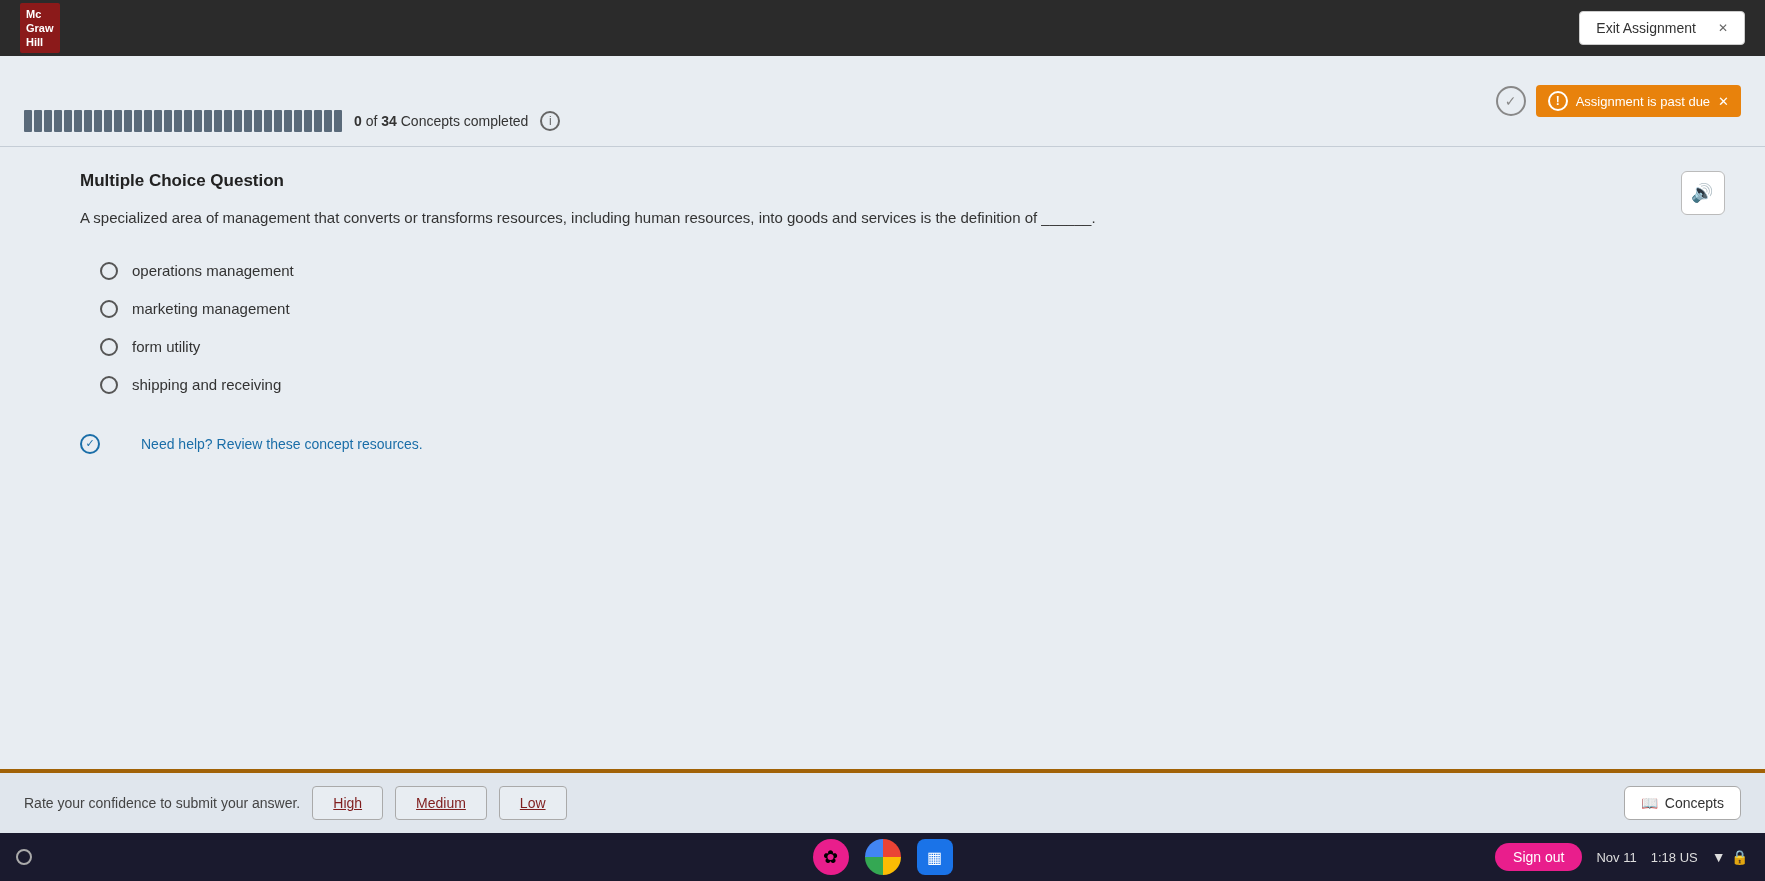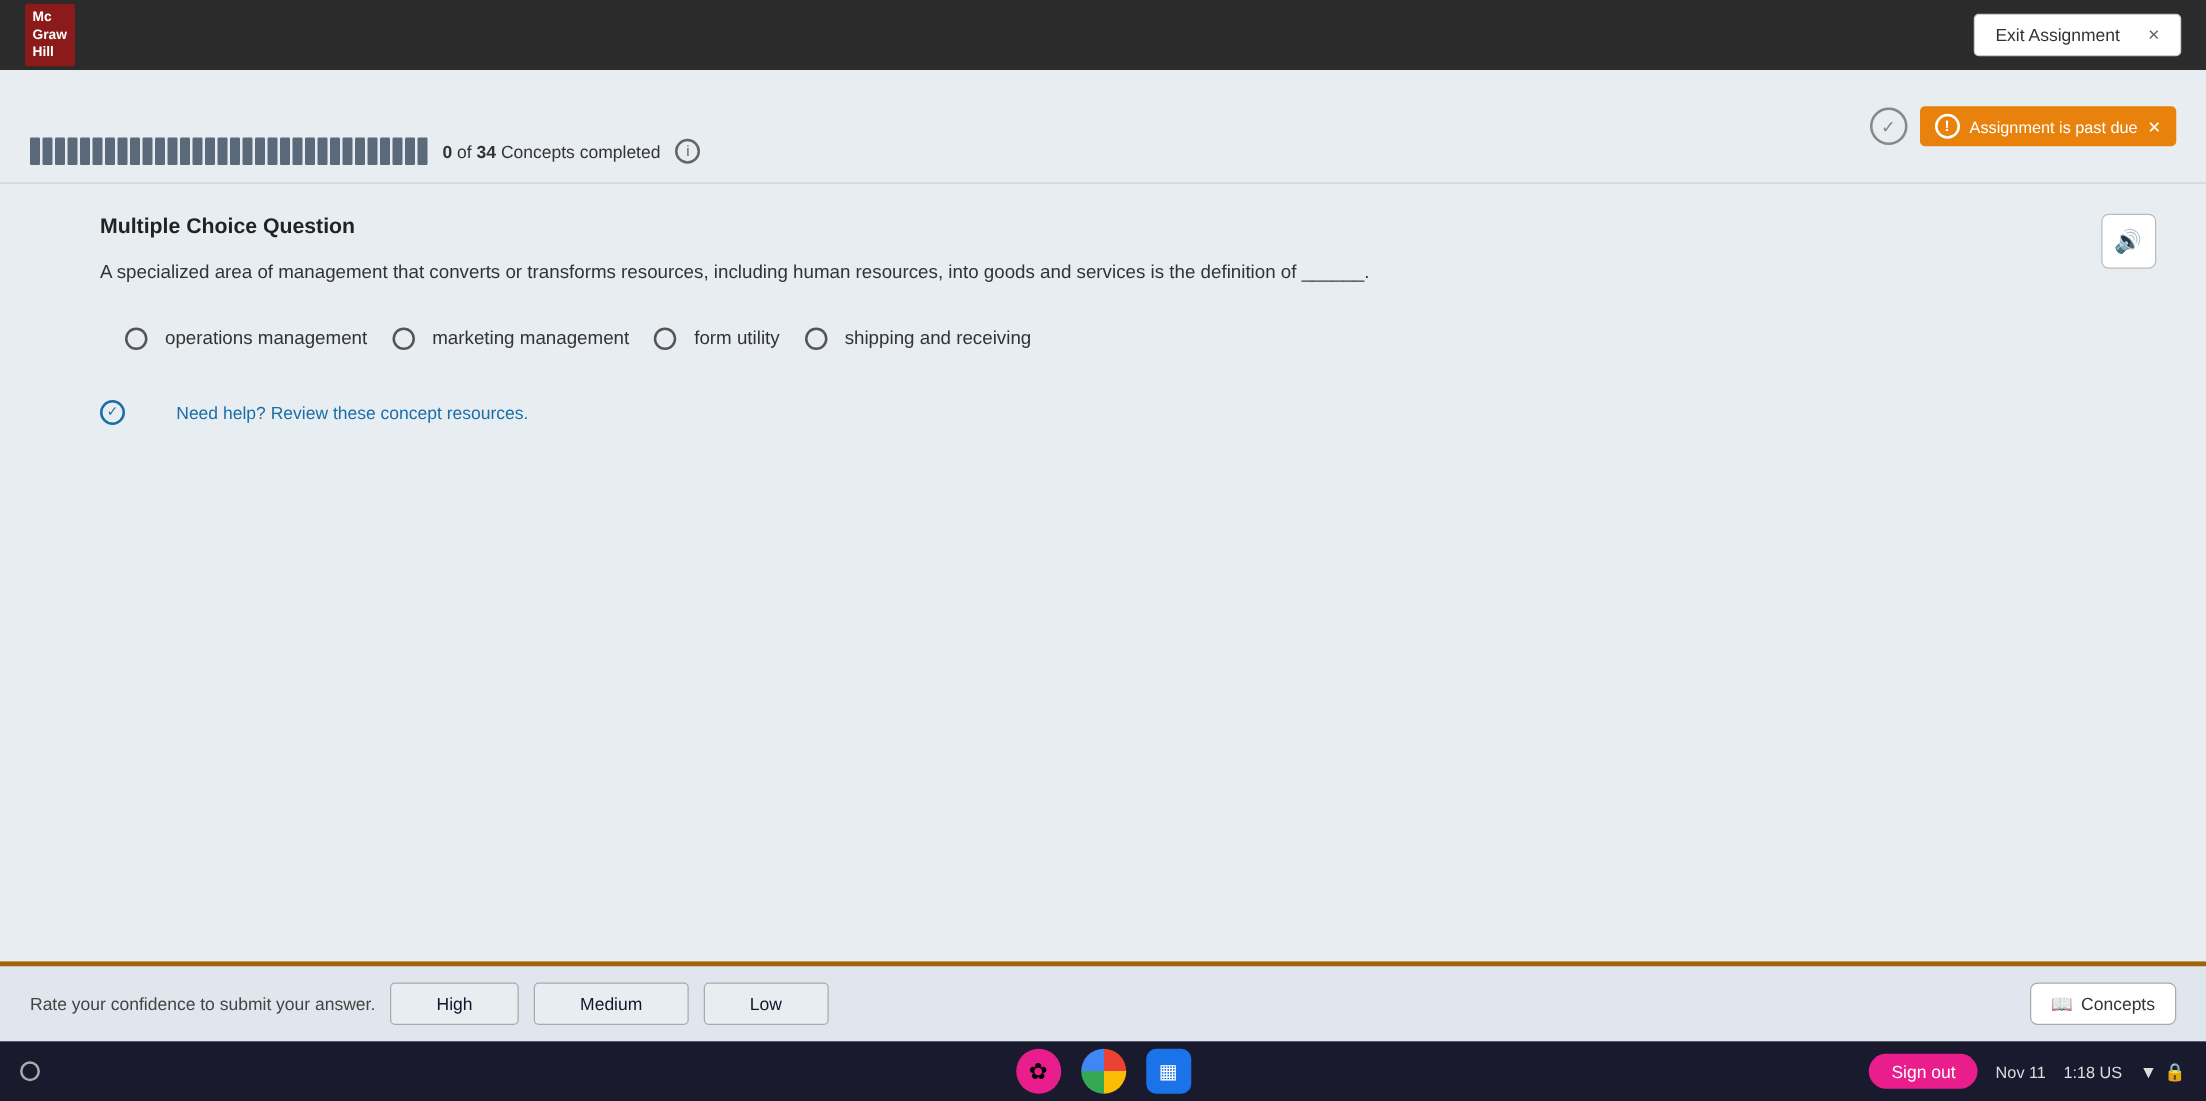--- a/index.html
+++ b/index.html
@@ -171,20 +171,21 @@
       justify-content: center;
       cursor: pointer;
       font-size: 18px;
       color: #555;
     }
 
     
     .options-list {
       list-style: none;
       display: flex;
+      flex-direction: column;
       gap: 20px;
       margin-left: 20px;
     }
     .option-item {
       display: flex;
       align-items: center;
       gap: 14px;
       font-size: 15px;
       color: #333;
       cursor: pointer;
@@ -241,24 +242,25 @@
       gap: 12px;
     }
     .confidence-label {
       font-size: 14px;
       color: #444;
     }
     .confidence-btn {
       border: 1px solid #aaa;
       background: #e8edf2;
       border-radius: 4px;
-      padding: 8px 36px;
-      font-size: 14px;
-      color: #0f172a;
-      cursor: pointer;
+      padding: 8px 20px;
+      font-size: 14px;
+      color: #7f1d1d;
+      cursor: pointer;
+      text-decoration: underline;
     }
     .reading-btn {
       border: 1px solid #aaa;
       background: white;
       border-radius: 6px;
       padding: 8px 16px;
       font-size: 14px;
       color: #333;
       cursor: pointer;
       display: flex;

